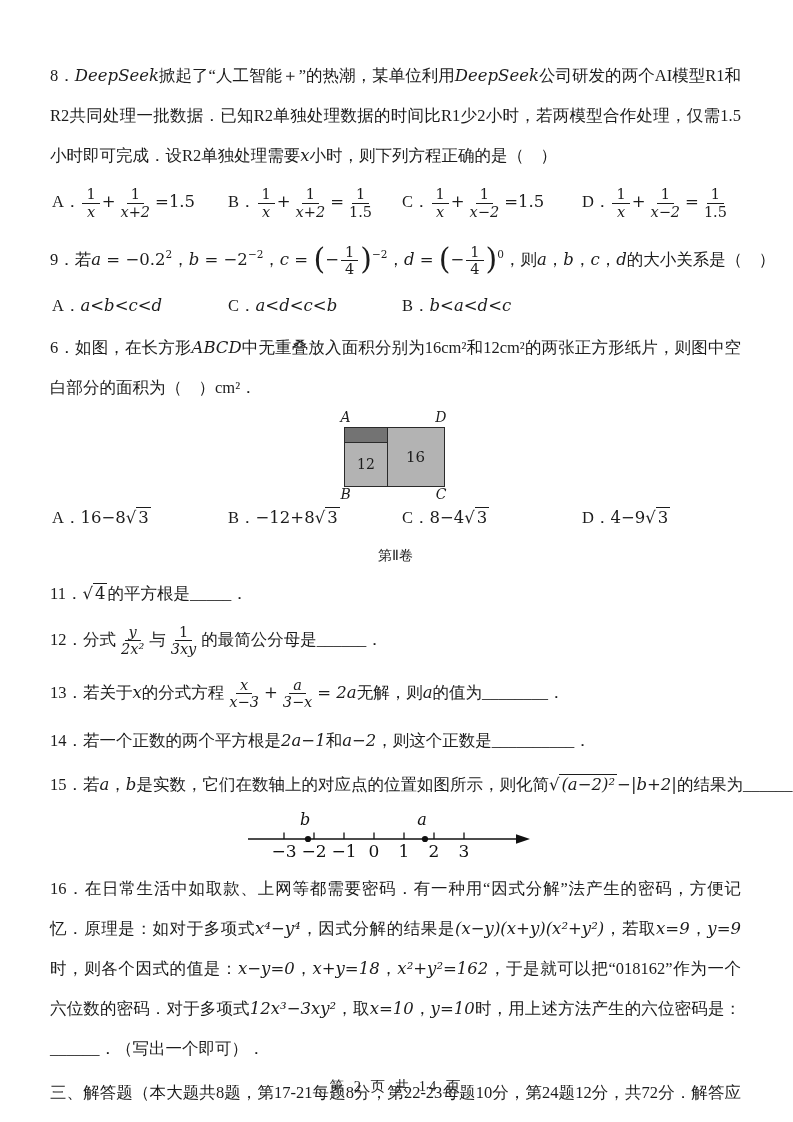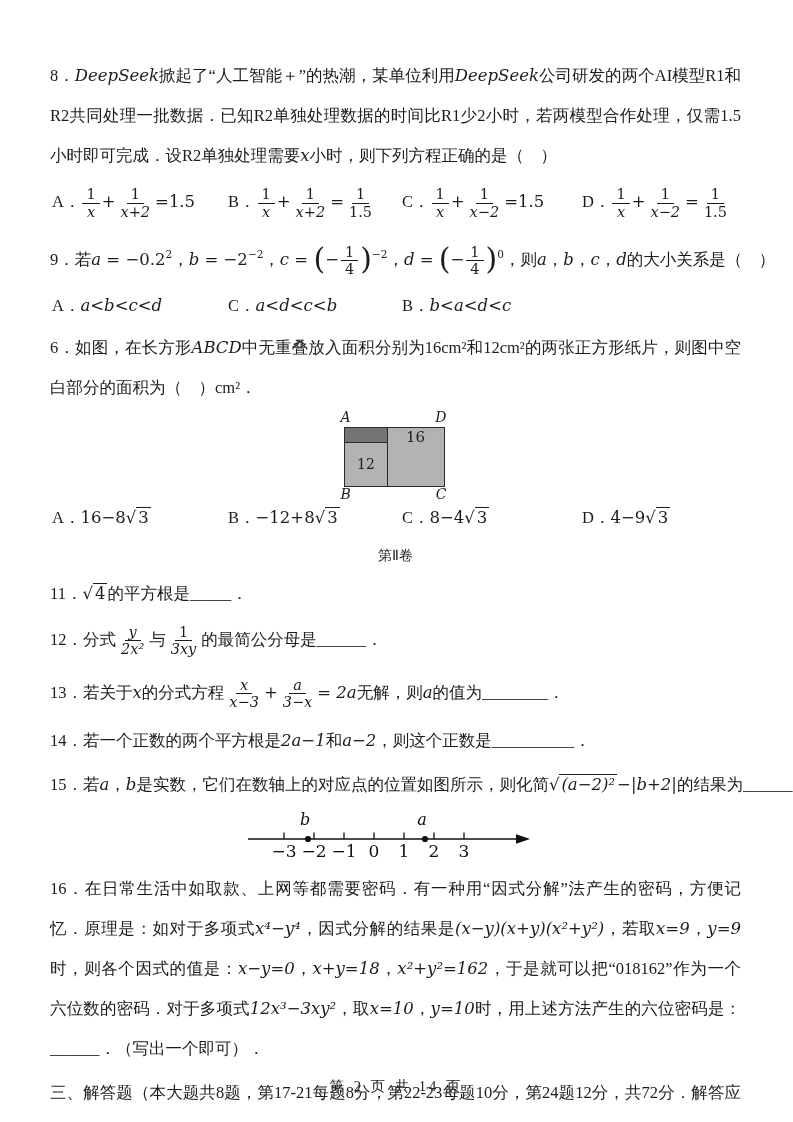--- a/index.html
+++ b/index.html
@@ -32,21 +32,21 @@
   .orow.short{height:36px;}
   .opt{white-space:nowrap;}
   
   .fig10{position:relative;width:130px;height:88px;margin:2px auto 0 auto;
          font-family:"DejaVu Serif",serif;font-style:italic;font-size:14px;}
   .fig10 .rect{position:absolute;left:13px;top:15px;width:99px;height:58px;border:1px solid #2a2a2a;background:#737373;}
   .fig10 .sq12{position:absolute;left:-1px;bottom:-1px;width:43px;height:43px;background:#b3b3b3;
          border:1px solid #2a2a2a;display:flex;align-items:center;justify-content:center;
          font-style:normal;font-size:14px;}
   .fig10 .sq16{position:absolute;right:-1px;top:-1px;width:56px;height:58px;background:#b3b3b3;
-         border:1px solid #2a2a2a;display:flex;align-items:flex-start;justify-content:center;
+         border:1px solid #2a2a2a;display:flex;align-items:center;justify-content:center;
          font-style:normal;font-size:15px;}
   .fig10 .fl{position:absolute;}
   .fig10 .la{left:10px;top:-3px;}  .fig10 .ld{right:14px;top:-3px;}
   .fig10 .lb{left:10px;bottom:-2px;} .fig10 .lc{right:14px;bottom:-2px;}
   
   .nlwrap{text-align:center;margin:2px 0 0 0;}
   .nl .ax{stroke:#111;stroke-width:1.6;}
   .nl .ah{fill:#111;}
   .nl .tk{stroke:#111;stroke-width:1.3;}
   .nl .tl{font-family:"DejaVu Serif",serif;font-size:17px;text-anchor:middle;fill:#111;}

